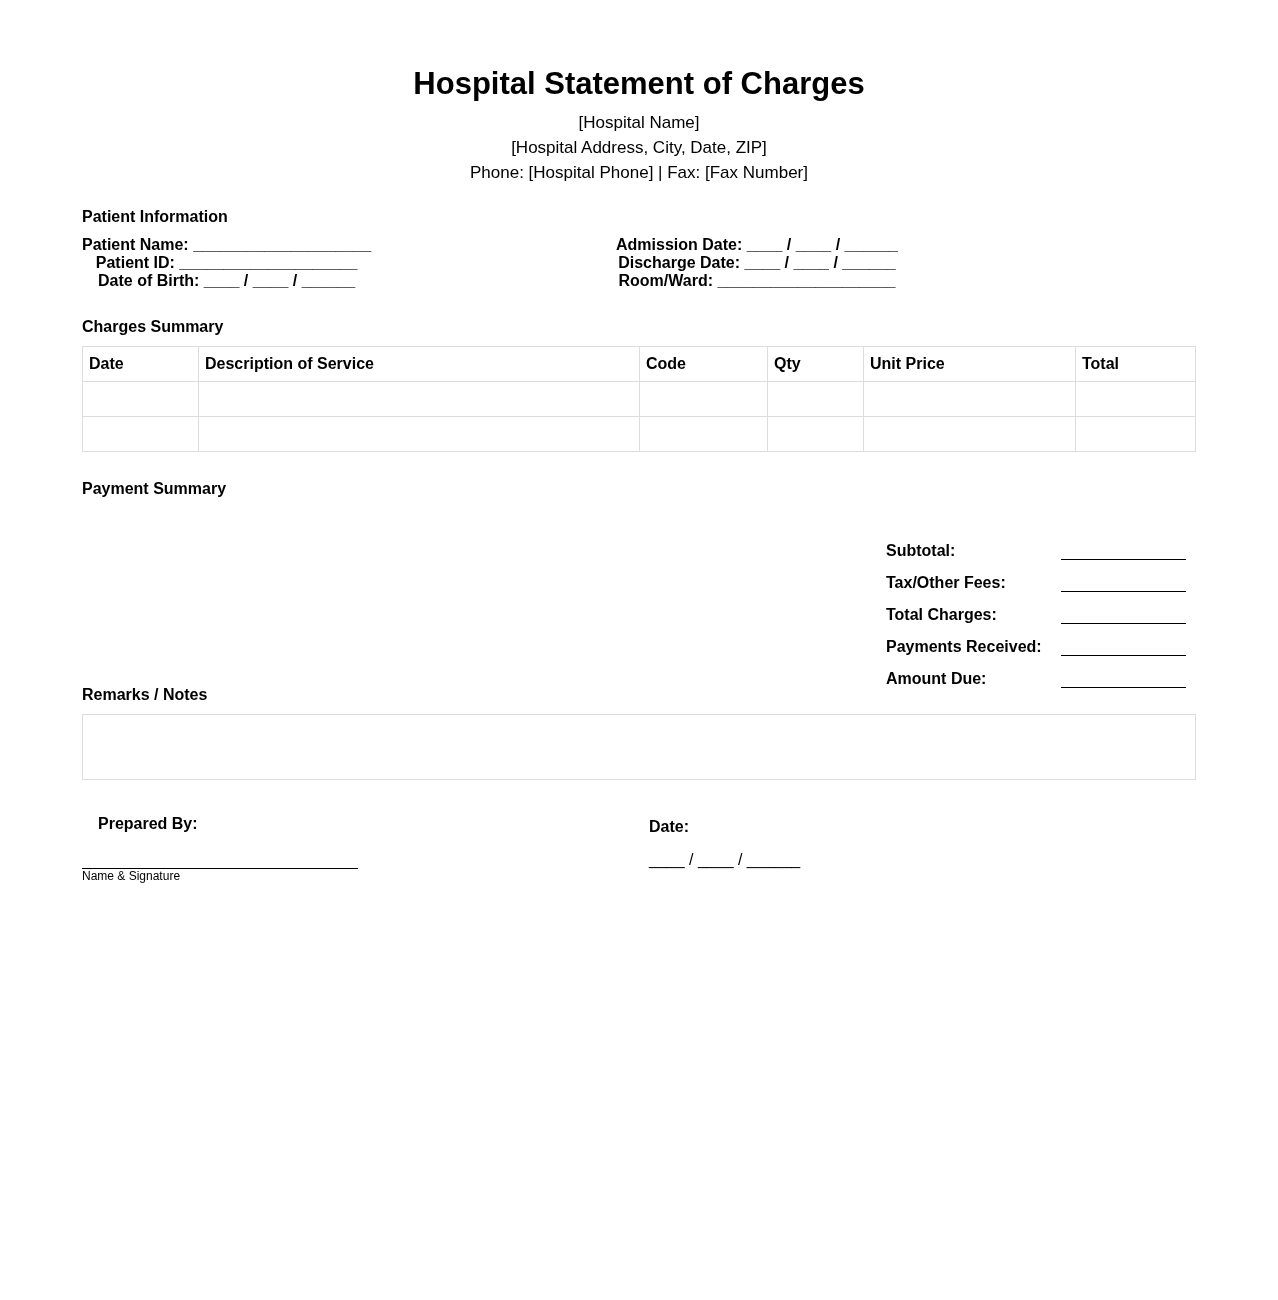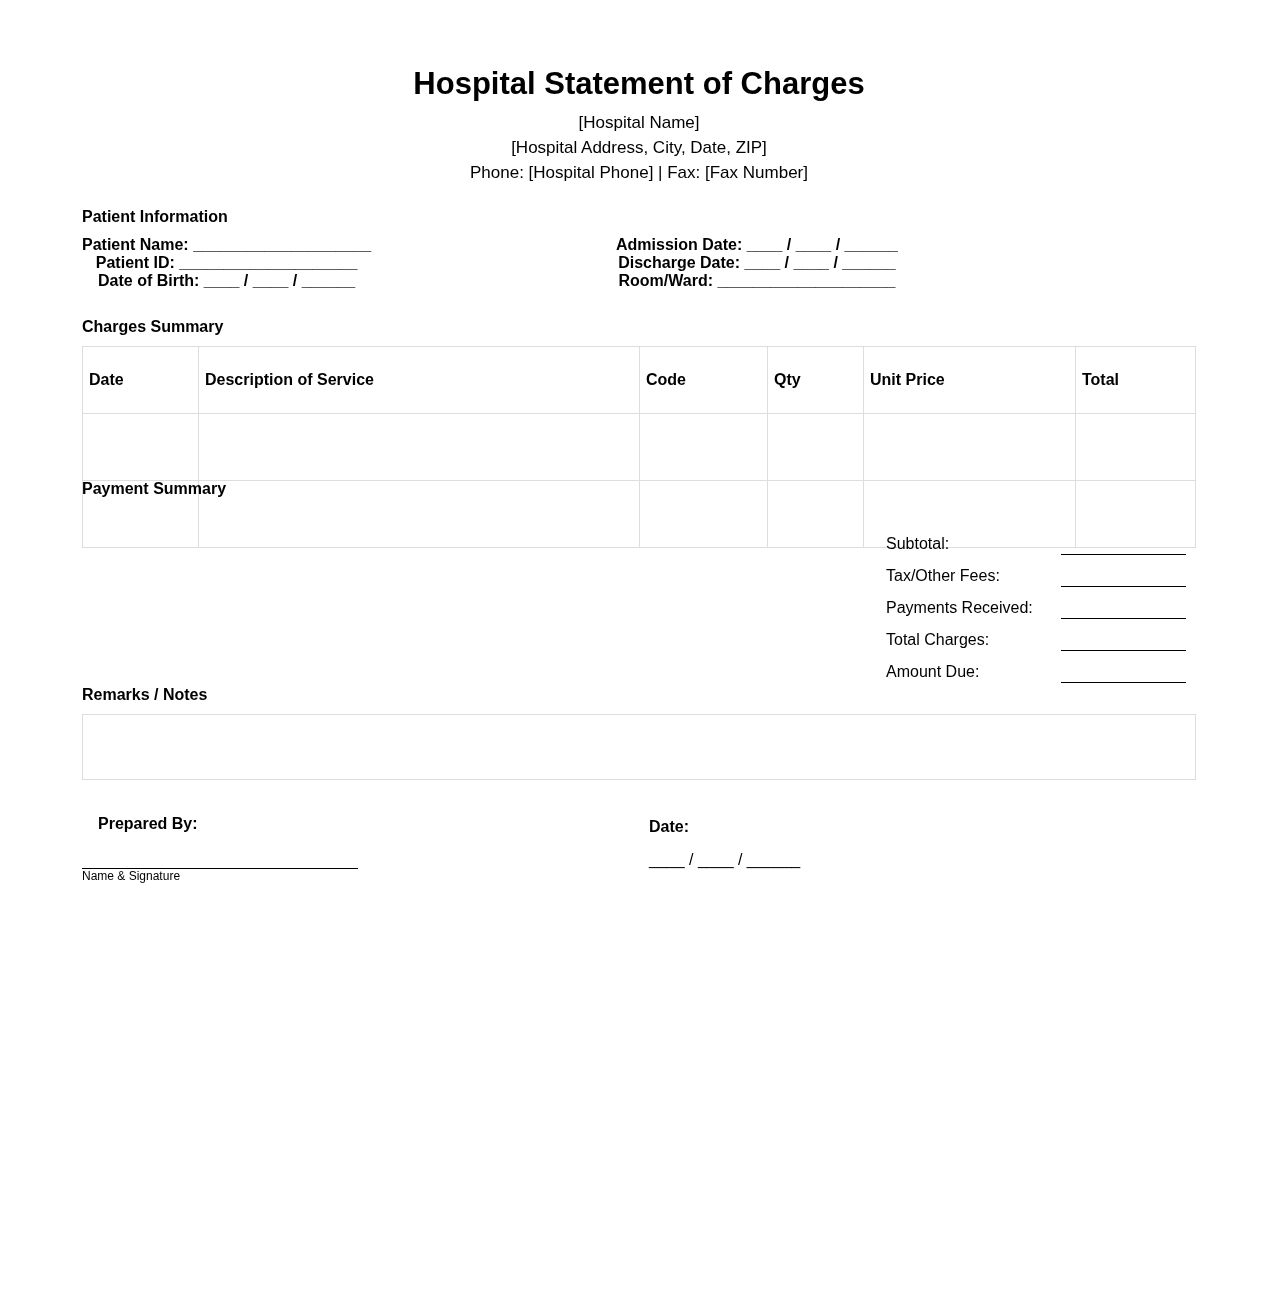--- a/index.html
+++ b/index.html
@@ -12,25 +12,25 @@
   .title { font-size: 31px; font-weight: bold; margin: 6px; line-height: 40px; }
   .sub { font-size: 17px; line-height: 25px; }
   .section-title { position: absolute; left: 0; font-size: 16px; font-weight: bold; }
   .info-col { position: absolute; font-size: 16px; font-weight: bold; line-height: 18px; }
   .info-line { white-space: pre; text-align: center; }
   table.charges {
     position: absolute; left: 0; top: 346px; width: 1114px;
     border-collapse: collapse; font-size: 16px;
   }
   table.charges th, table.charges td {
-    border: 1px solid #dddddd; height: 34px; padding: 16px 6px; text-align: left;
+    border: 1px solid #dddddd; height: 34px; padding: 0 6px; text-align: left;
   }
   table.charges th { font-weight: bold; }
   .pay { position: absolute; left: 804px; top: 528px; width: 300px; font-size: 16px; }
-  .pay-row { display: flex; height: 32px; align-items: center; }
+  .pay-row { display: flex; height: 32px; align-items: flex-end; font-weight: bold; }
   .pay-label { width: 175px; }
   .pay-line { width: 125px; border-bottom: 1px solid #000; height: 20px; }
   .notes {
     position: absolute; left: 0; top: 714px; width: 1112px; height: 64px;
     border: 1px solid #dddddd;
   }
   .sig-label { position: absolute; font-size: 16px; font-weight: bold; }
   .sig-line { position: absolute; border-bottom: 1px solid #000; }
   .sig-caption { position: absolute; font-size: 12px; }
   .date-blank { position: absolute; font-size: 16px; white-space: pre; }
@@ -99,25 +99,25 @@
   <div class="pay">
     <div class="pay-row">
       <span class="pay-label">Subtotal:</span>
       <span class="pay-line"></span>
     </div>
     <div class="pay-row">
       <span class="pay-label">Tax/Other Fees:</span>
       <span class="pay-line"></span>
     </div>
     <div class="pay-row">
-      <span class="pay-label">Payments Received:</span>
+      <span class="pay-label">Total Charges:</span>
       <span class="pay-line"></span>
     </div>
     <div class="pay-row">
-      <span class="pay-label">Total Charges:</span>
+      <span class="pay-label">Payments Received:</span>
       <span class="pay-line"></span>
     </div>
     <div class="pay-row">
       <span class="pay-label">Amount Due:</span>
       <span class="pay-line"></span>
     </div>
   </div>
 
   <div class="section-title" style="top:686px">Remarks / Notes</div>
   <div class="notes"></div>

